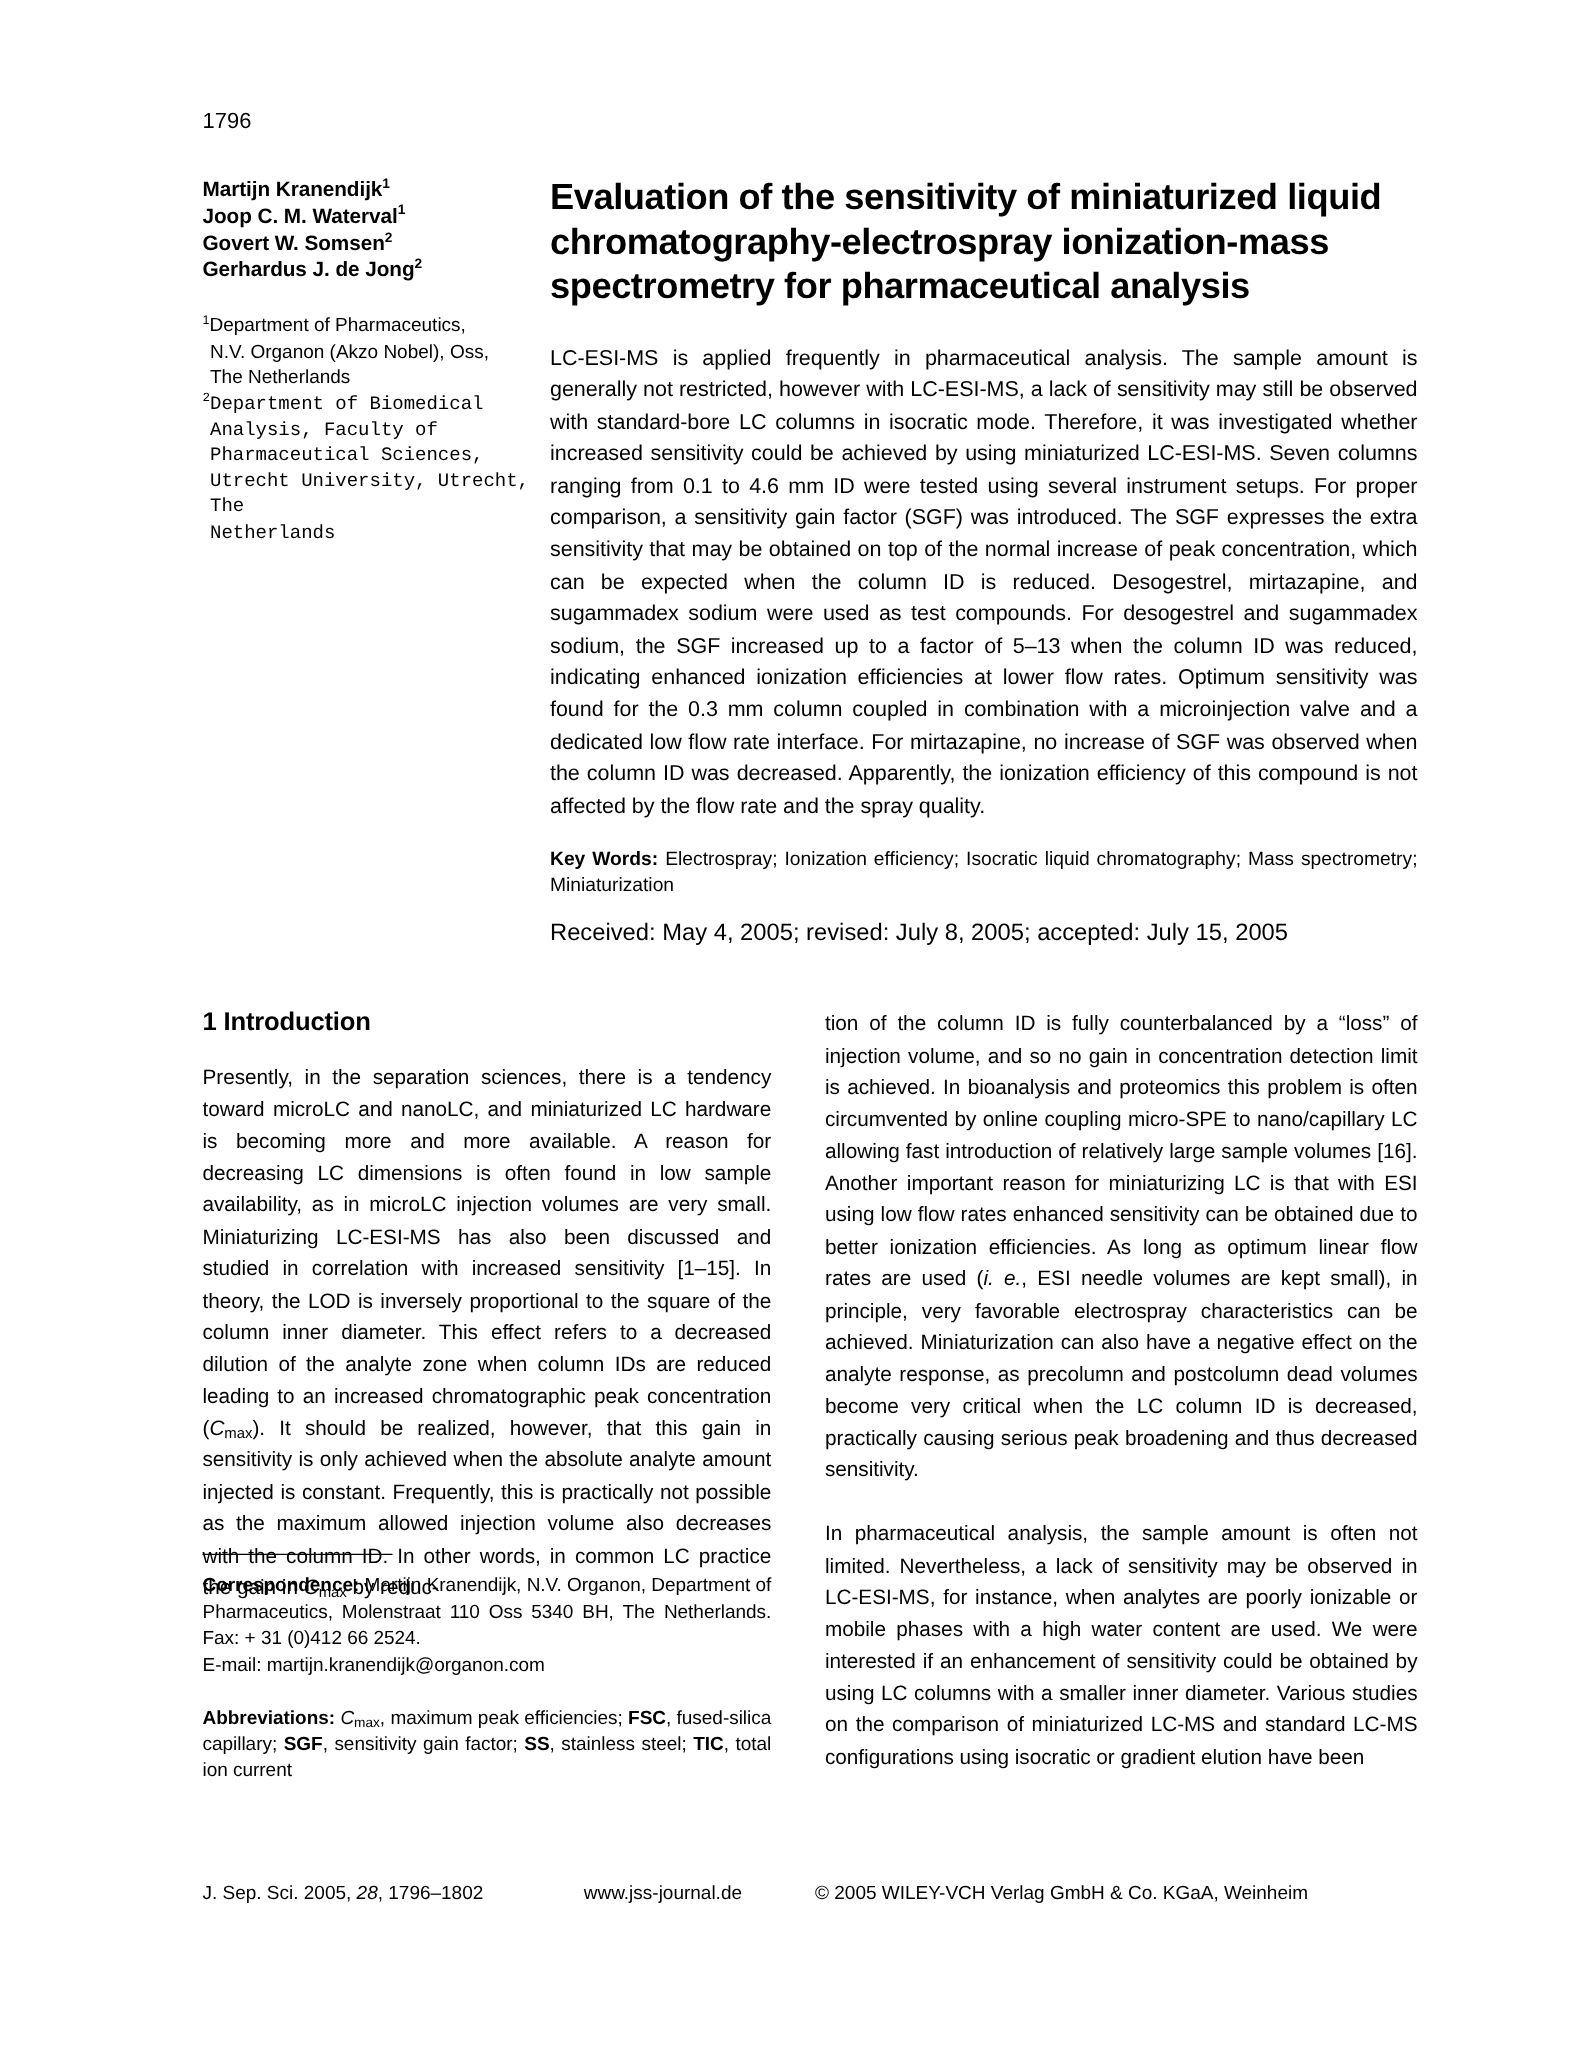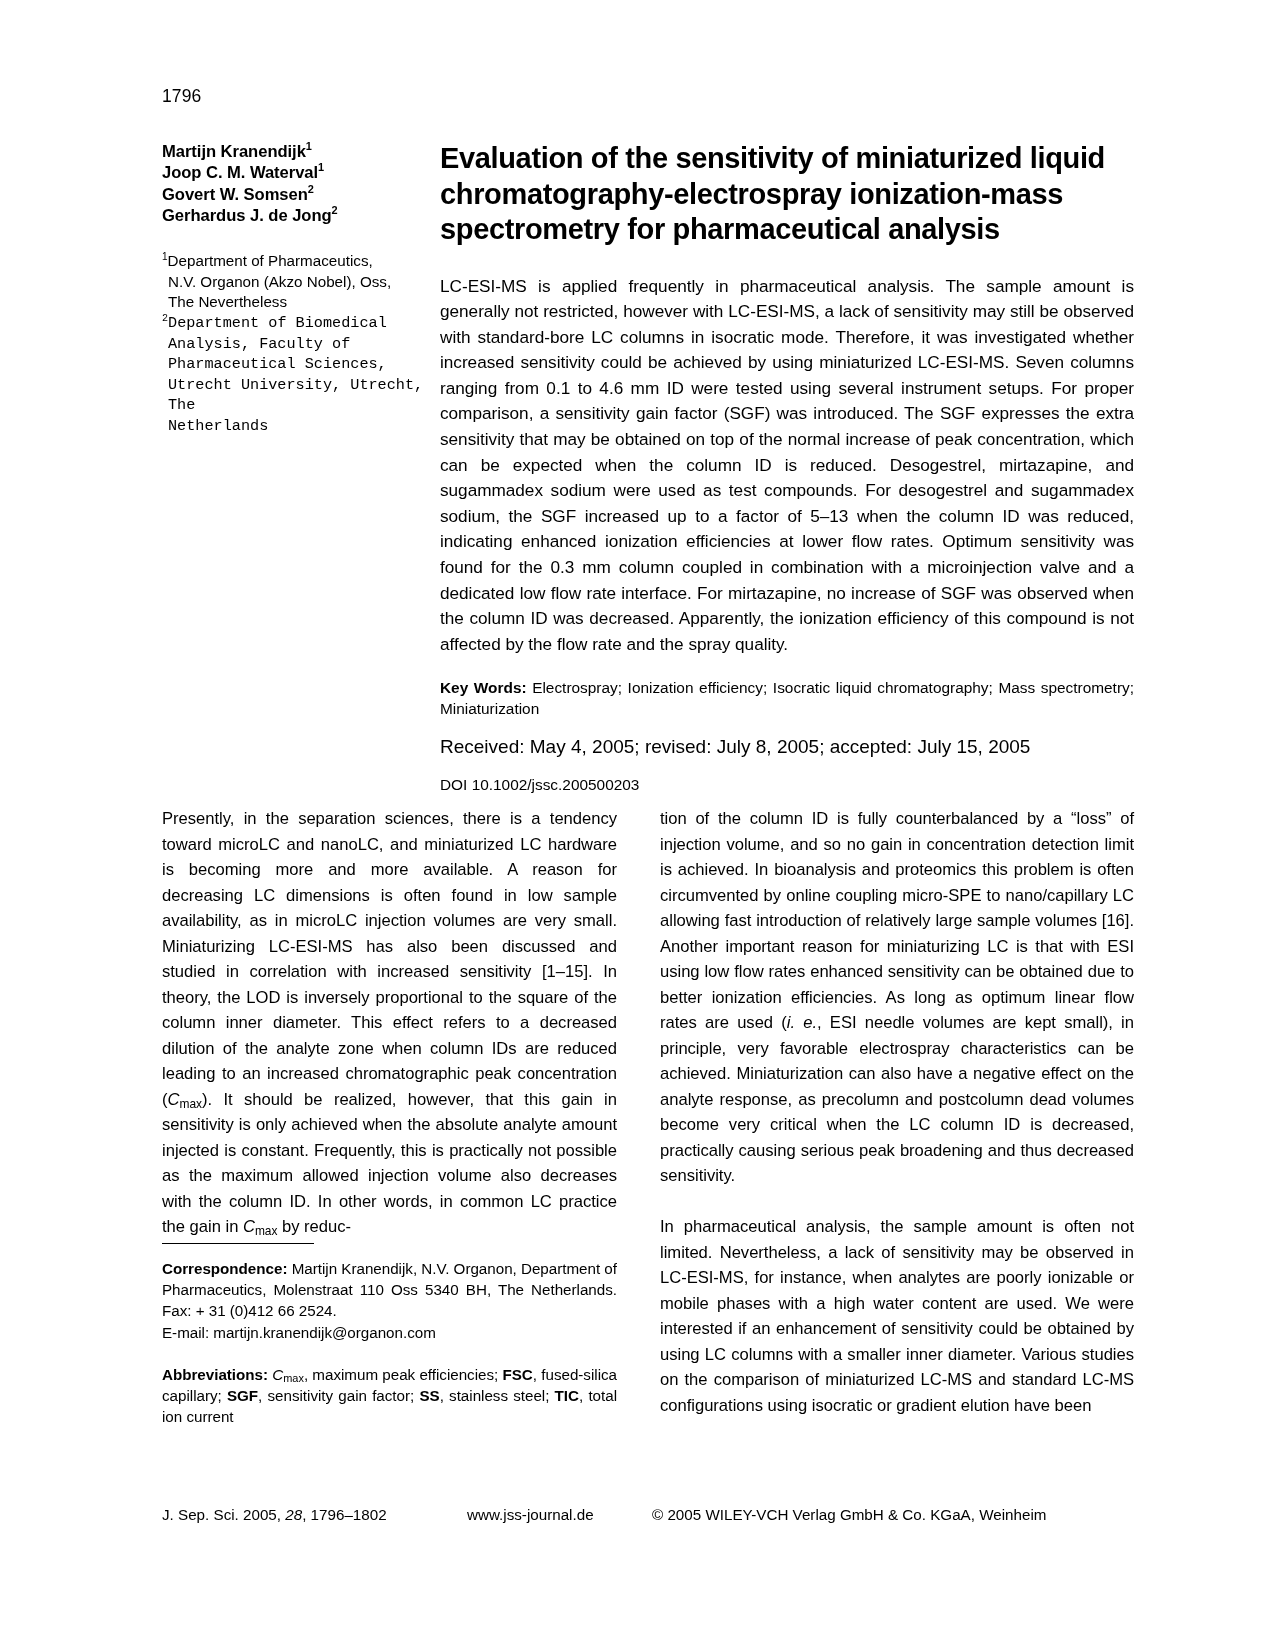--- a/index.html
+++ b/index.html
@@ -179,45 +179,45 @@
       <div class="ln"><span>Martijn Kranendijk</span><sup>1</sup></div>
       <div class="ln"><span>Joop C. M. Waterval</span><sup>1</sup></div>
       <div class="ln"><span>Govert W. Somsen</span><sup>2</sup></div>
       <div class="ln"><span>Gerhardus J. de Jong</span><sup>2</sup></div>
     </div>
 
     <div class="affils">
       <div class="affil">
         <sup>1</sup><span>Department of Pharmaceutics,</span>
         <span class="cont">N.V. Organon (Akzo Nobel), Oss,</span>
-        <span class="cont">The Nevertheless</span>
+        <span class="cont">The Netherlands</span>
       </div>
       <div class="affil">
         <sup>2</sup><span>Department of Biomedical</span>
         <span class="cont">Analysis, Faculty of</span>
         <span class="cont">Pharmaceutical Sciences,</span>
         <span class="cont">Utrecht University, Utrecht, The</span>
         <span class="cont">Netherlands</span>
       </div>
     </div>
   </div>
 
   <div class="headblock">
     <h1 class="title">Evaluation of the sensitivity of miniaturized liquid chromatography-electrospray ionization-mass spectrometry for pharmaceutical analysis</h1>
 
     <div class="abstract">LC-ESI-MS is applied frequently in pharmaceutical analysis. The sample amount is generally not restricted, however with LC-ESI-MS, a lack of sensitivity may still be observed with standard-bore LC columns in isocratic mode. Therefore, it was investigated whether increased sensitivity could be achieved by using miniaturized LC-ESI-MS. Seven columns ranging from 0.1 to 4.6 mm ID were tested using several instrument setups. For proper comparison, a sensitivity gain factor (SGF) was introduced. The SGF expresses the extra sensitivity that may be obtained on top of the normal increase of peak concentration, which can be expected when the column ID is reduced. Desogestrel, mirtazapine, and sugammadex sodium were used as test compounds. For desogestrel and sugammadex sodium, the SGF increased up to a factor of 5–13 when the column ID was reduced, indicating enhanced ionization efficiencies at lower flow rates. Optimum sensitivity was found for the 0.3 mm column coupled in combination with a microinjection valve and a dedicated low flow rate interface. For mirtazapine, no increase of SGF was observed when the column ID was decreased. Apparently, the ionization efficiency of this compound is not affected by the flow rate and the spray quality.</div>
 
     <div class="keywords"><b>Key Words:</b><span> Electrospray; Ionization efficiency; Isocratic liquid chromatography; Mass spectrometry; Miniaturization</span></div>
 
     <div class="received">Received: May 4, 2005; revised: July 8, 2005; accepted: July 15, 2005</div>
 
-    <div class="doi">DOI 10.1002/jssc.200500203</div>
   </div>
 
   <div class="colL">
+    <h2 class="sect">1 Introduction</h2>
     <p class="body-p"><span>Presently, in the separation sciences, there is a tendency toward microLC and nanoLC, and miniaturized LC hardware is becoming more and more available. A reason for decreasing LC dimensions is often found in low sample availability, as in microLC injection volumes are very small. Miniaturizing LC-ESI-MS has also been discussed and studied in correlation with increased sensitivity [1–15]. In theory, the LOD is inversely proportional to the square of the column inner diameter. This effect refers to a decreased dilution of the analyte zone when column IDs are reduced leading to an increased chromatographic peak concentration (</span><span class="it">C</span><span class="sub">max</span><span>). It should be realized, however, that this gain in sensitivity is only achieved when the absolute analyte amount injected is constant. Frequently, this is practically not possible as the maximum allowed injection volume also decreases with the column ID. In other words, in common LC practice the gain in </span><span class="it">C</span><span class="sub">max</span><span> by reduc-</span></p>
   </div>
 
   <div class="colR">
     <p class="body-p"><span>tion of the column ID is fully counterbalanced by a “loss” of injection volume, and so no gain in concentration detection limit is achieved. In bioanalysis and proteomics this problem is often circumvented by online coupling micro-SPE to nano/capillary LC allowing fast introduction of relatively large sample volumes [16]. Another important reason for miniaturizing LC is that with ESI using low flow rates enhanced sensitivity can be obtained due to better ionization efficiencies. As long as optimum linear flow rates are used (</span><span class="it">i. e.</span><span>, ESI needle volumes are kept small), in principle, very favorable electrospray characteristics can be achieved. Miniaturization can also have a negative effect on the analyte response, as precolumn and postcolumn dead volumes become very critical when the LC column ID is decreased, practically causing serious peak broadening and thus decreased sensitivity.</span></p>
     <p class="body-p">In pharmaceutical analysis, the sample amount is often not limited. Nevertheless, a lack of sensitivity may be observed in LC-ESI-MS, for instance, when analytes are poorly ionizable or mobile phases with a high water content are used. We were interested if an enhancement of sensitivity could be obtained by using LC columns with a smaller inner diameter. Various studies on the comparison of miniaturized LC-MS and standard LC-MS configurations using isocratic or gradient elution have been</p>
   </div>
 
   <div class="fnrule"></div>
 

